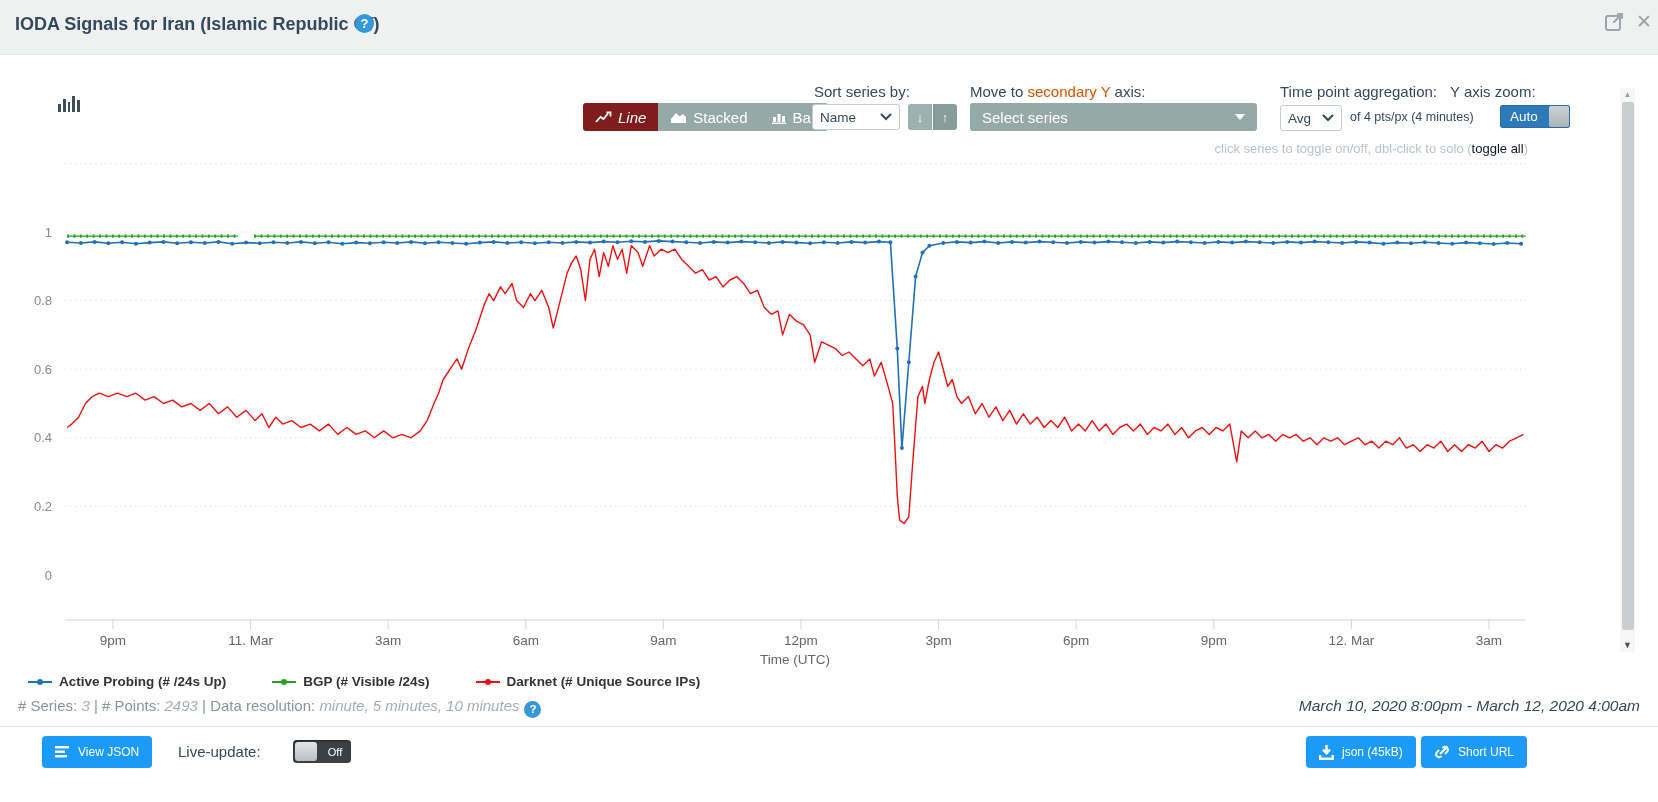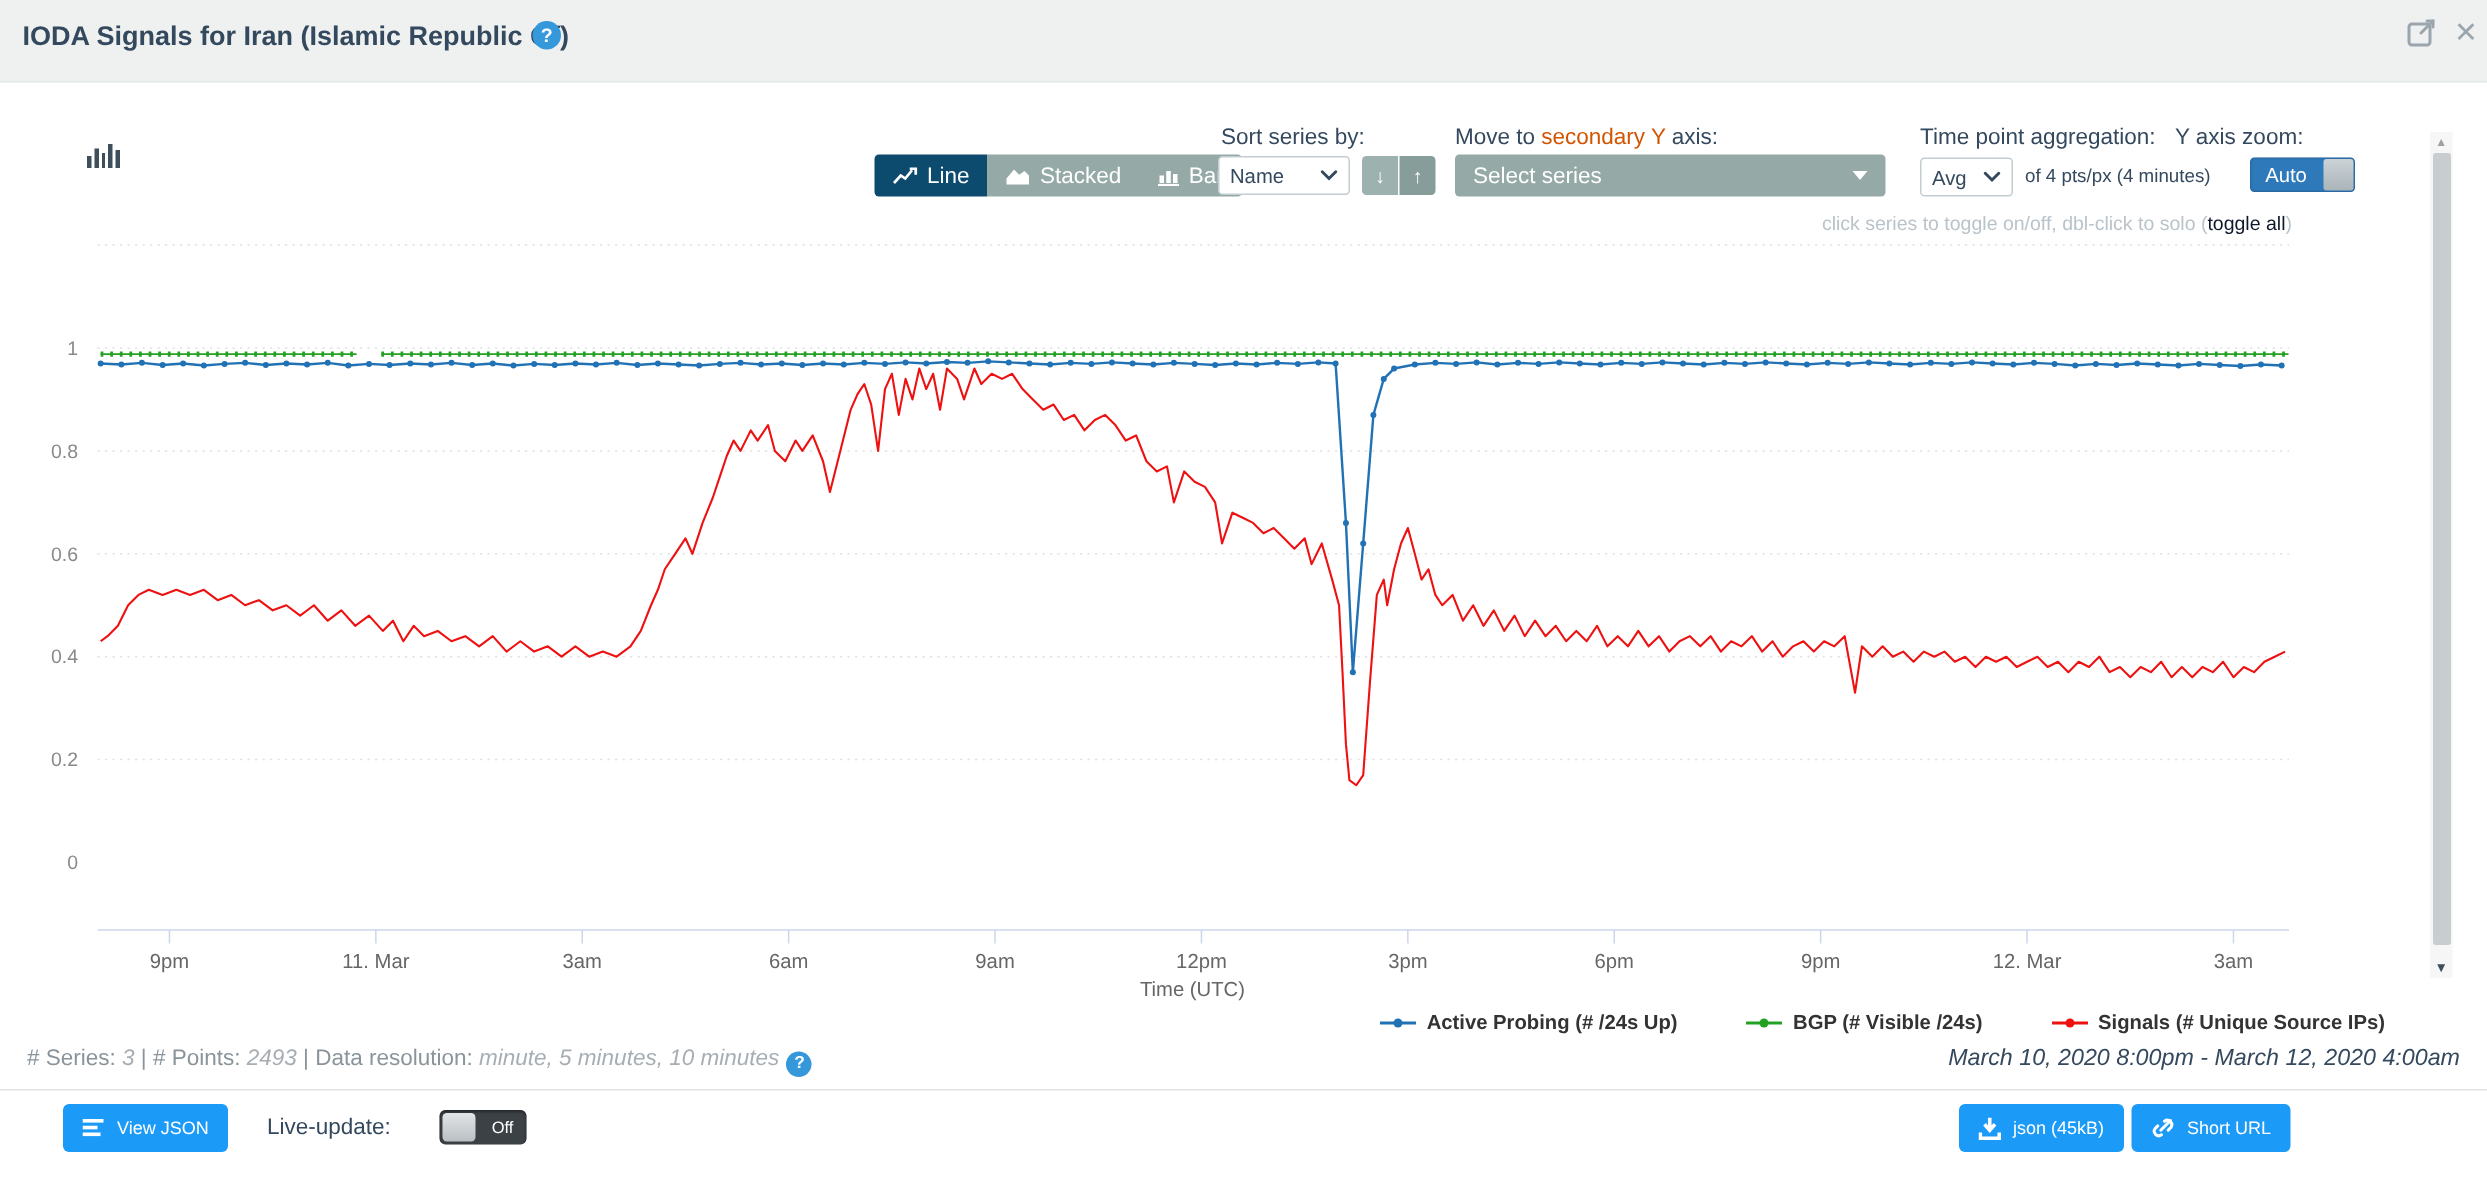--- a/index.html
+++ b/index.html
@@ -20,21 +20,21 @@
   #close-btn { left:1636px; top:10px; font-size:19px; color:#9aa5ad; cursor:pointer; }
 
   
   .tlabel { color:#34495e; font-size:15px; white-space:nowrap; }
   .hl { color:#d35400; }
   #chart-type-group { left:583px; top:103px; display:flex; }
   .ct-btn { height:28px; padding:0 12px; background:#95a9a6; color:#fff; font-size:15px;
             display:flex; align-items:center; gap:6px; cursor:pointer; border:0; }
   .ct-btn:first-child { border-radius:3px 0 0 3px; }
   .ct-btn:last-child { border-radius:0 3px 3px 0; }
-  .ct-btn.active { background:#0c4a6e; }
+  .ct-btn.active { background:#7f1d1d;font-style:italic; }
   .ct-btn svg { display:block; }
 
   #sort-label { left:814px; top:83px; }
   .mini-select { height:26px; background:#fff; border:1px solid #c3cdd1; border-radius:3px;
                  display:flex; align-items:center; justify-content:space-between;
                  color:#34495e; font-size:13.5px; padding:0 7px; cursor:pointer; }
   #sort-select { left:812px; top:104px; width:88px; }
   .sort-arrow { width:24px; height:26px; color:#fff; font-size:13px; font-weight:bold;
                 display:flex; align-items:center; justify-content:center; cursor:pointer; border:0; }
   #sort-desc { left:908px; top:104px; background:#9db1ae; border-radius:3px 0 0 3px; }
@@ -62,21 +62,21 @@
   #toggle-hint { left:0; top:141px; width:1528px; text-align:right; font-size:13px; color:#b9c3c9; }
   #toggle-hint a { color:#0f172a; text-decoration:none; cursor:pointer; }
 
   #chart-menu-icon { left:58px; top:94px; width:22px; height:18px; display:flex;
                      align-items:flex-end; gap:2px; }
   #chart-menu-icon i { display:block; width:3px; background:#3d4f5d; }
 
   
   #plot { left:0; top:0; width:1658px; height:802px; pointer-events:none; }
   #xaxis-title { left:0; top:652px; width:1590px; text-align:center; font-size:13.5px; color:#666; }
-  #legend { left:0; top:674px; width:1590px; display:flex; justify-content:flex-end; gap:46px; }
+  #legend { left:0; top:674px; width:1590px; display:flex; justify-content:flex-start; gap:46px;padding-left:28px; }
   .leg-item { display:flex; align-items:center; gap:7px; cursor:pointer; }
   .leg-item .name { font-size:13.5px; font-weight:bold; color:#333; }
   .leg-marker { position:relative; width:24px; height:10px; }
   .leg-marker .ln { position:absolute; left:0; top:4px; width:24px; height:2px; }
   .leg-marker .dt { position:absolute; left:9px; top:2px; width:6px; height:6px; border-radius:50%; }
 
   
   #stats { left:18px; top:697px; font-size:15px; color:#8a949b; }
   #stats .v { font-style:italic; color:#a6aeb4; }
   #stats .help-badge { width:17px; height:17px; line-height:17px; font-size:11.5px;
@@ -363,21 +363,21 @@
           <span class="ln" style="background:#22a122"></span>
           <span class="dt" style="background:#22a122"></span>
         </span>
         <span class="name">BGP (# Visible /24s)</span>
       </div>
       <div class="leg-item">
         <span class="leg-marker">
           <span class="ln" style="background:#ee1111"></span>
           <span class="dt" style="background:#ee1111"></span>
         </span>
-        <span class="name">Signals (# Unique Source IPs)</span>
+        <span class="name">Darknet (# Unique Source IPs)</span>
       </div>
     </div>
 
   <div id="stats" class="abs">
     <span># Series:</span> <span class="v">3</span>
     <span>|</span>
     <span># Points:</span> <span class="v">2493</span>
     <span>|</span>
     <span>Data resolution:</span> <span class="v">minute, 5 minutes, 10 minutes</span><span class="help-badge">?</span>
   </div>

